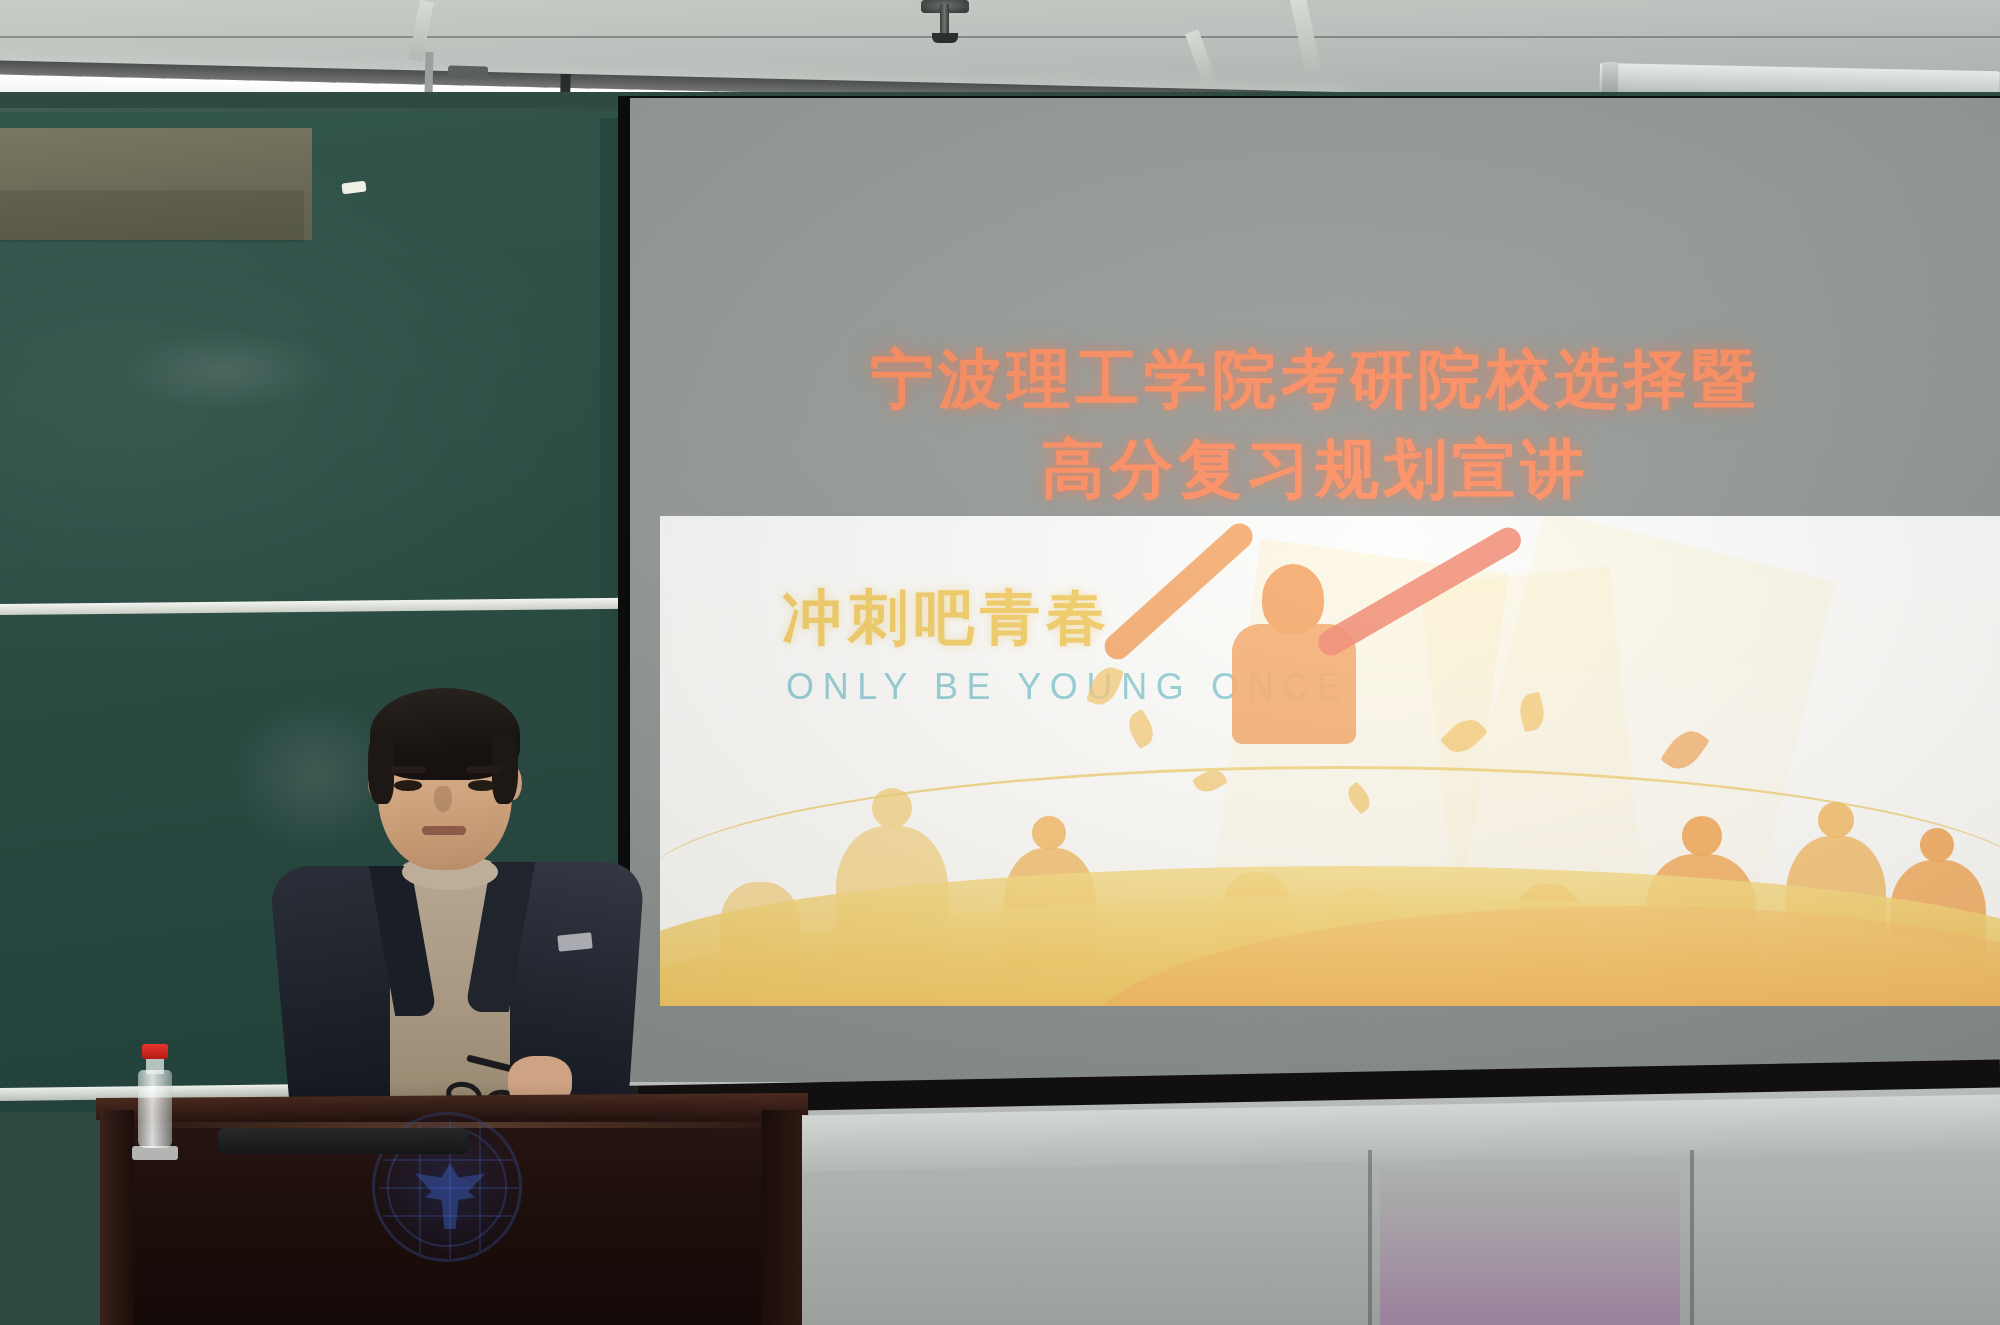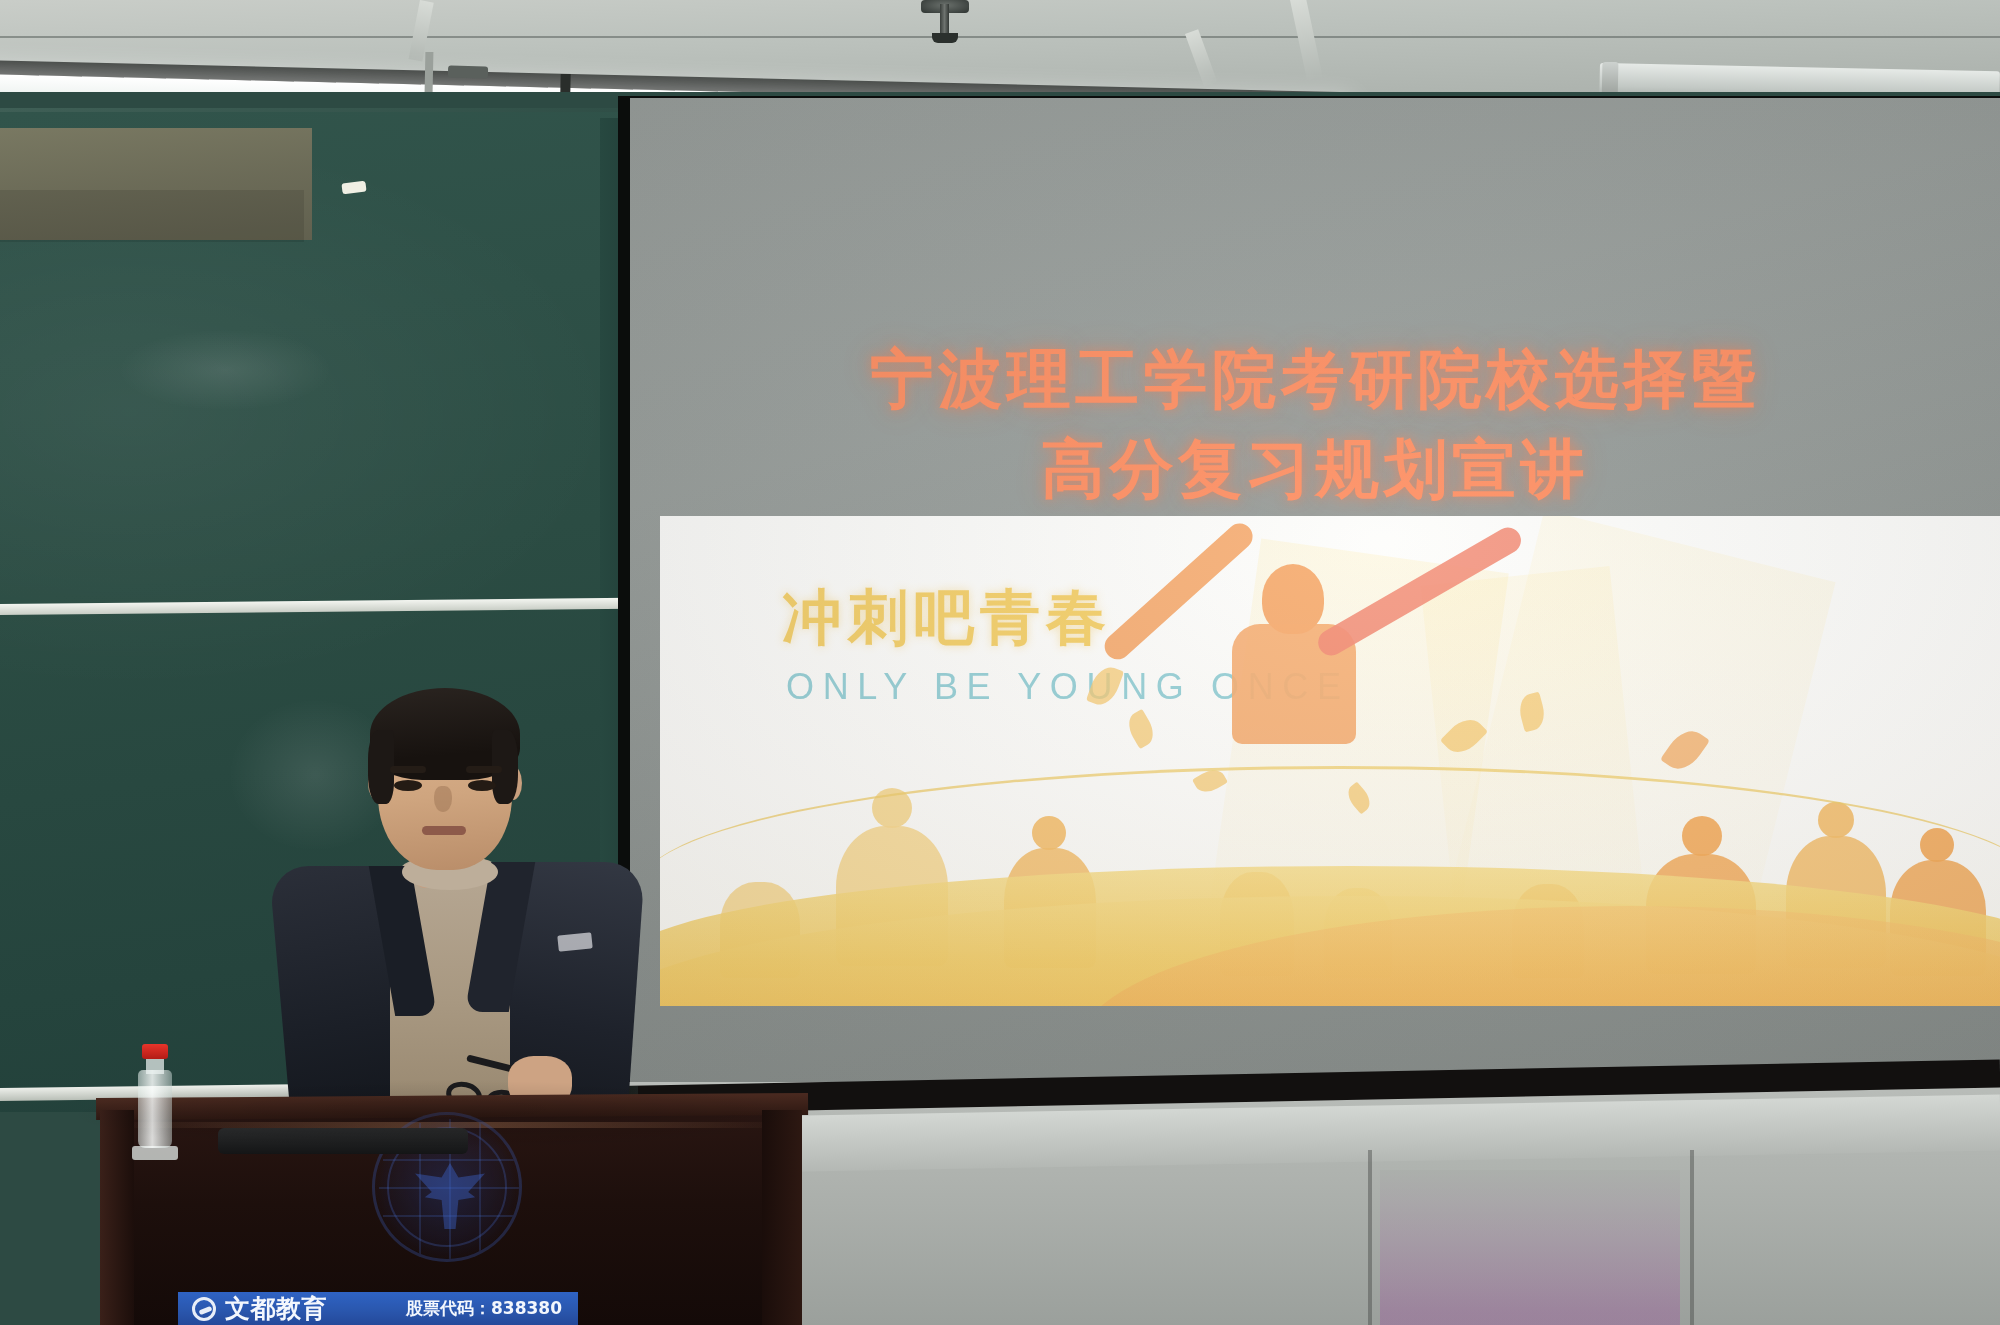--- a/index.html
+++ b/index.html
@@ -597,21 +597,16 @@
     <div class="emblem-grid-v" style="left:104px;top:8px;width:2px;height:134px;"></div>
     <div class="emblem-bird"></div>
   </div>
 
   <div class="dark-object"></div>
   <div class="bottle-base"></div>
   <div class="bottle-body"></div>
   <div class="bottle-neck"></div>
   <div class="bottle-cap"></div>
 
-  <div class="podium-banner">
-    <div class="banner-logo"></div>
-    <div class="banner-cn">文都教育</div>
-    <div class="banner-code">股票代码：838380</div>
-  </div>
 
   <div class="shadow-soft" style="left:60px;top:1080px;width:760px;height:70px;opacity:.5;"></div>
 
 </div>
 
 </body></html>

